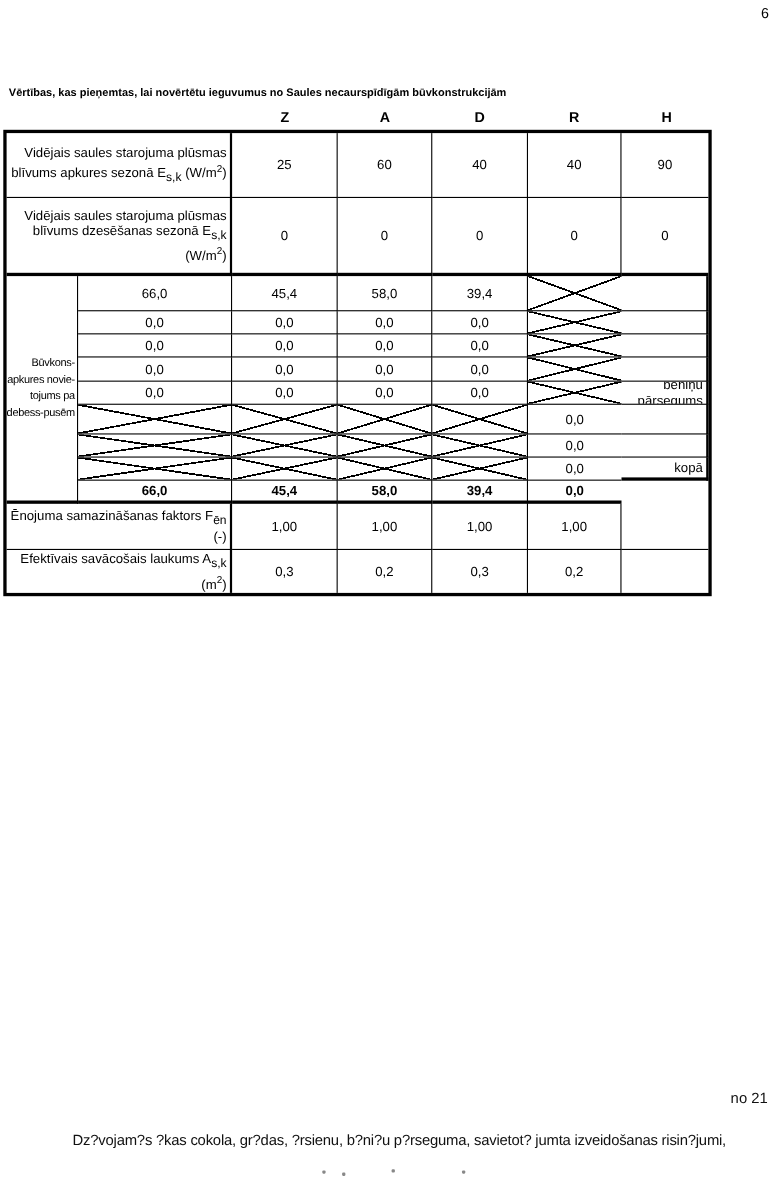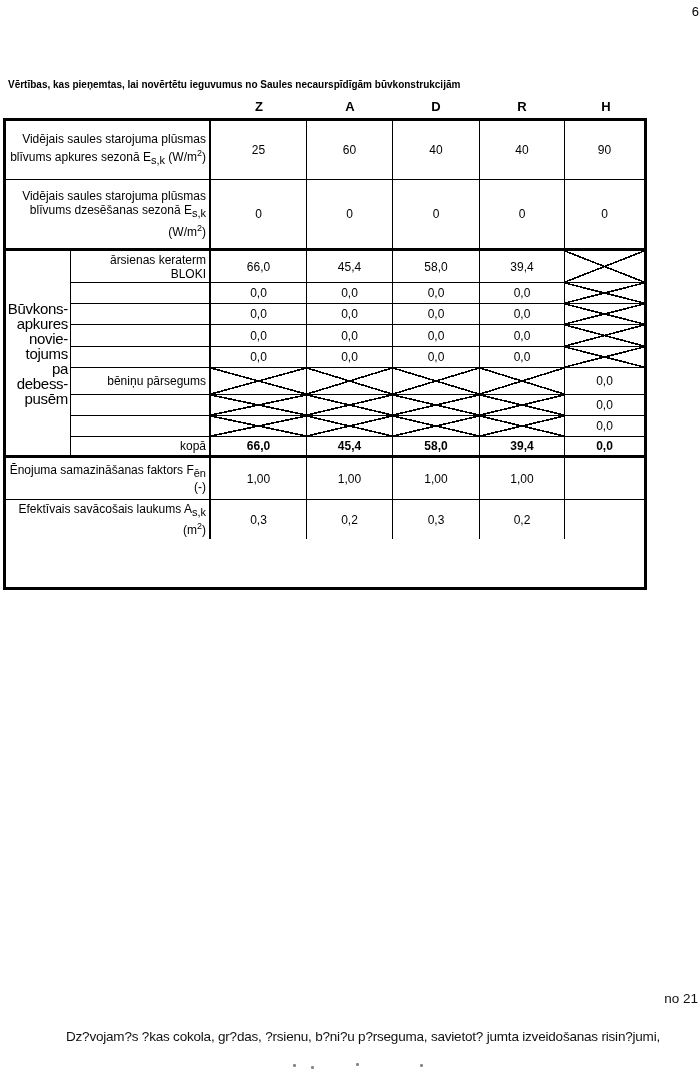--- a/index.html
+++ b/index.html
@@ -14,21 +14,21 @@
   .abs { position:absolute; }
 
   #page-num { top:4px; right:1px; font-size:13px; }
   #doc-title { left:8px; top:79px; font-size:10px; font-weight:bold; white-space:nowrap; }
 
   .colhead { position:absolute; top:99px; font-size:13px; font-weight:bold; transform:translateX(-50%); }
 
   
   #tbl {
     position:absolute; left:3px; top:118px;
-    width:644px; height:472px;
+    width:644px; height:424px;
     border:3px solid #000;
     box-sizing:border-box;
     display:grid;
     grid-template-columns:65px 140px 96px 86px 87px 85px 79px;
     grid-template-rows:59px 71px 32px 21px 21px 22px 21px 27px 21px 21px 21px 42px 39px;
     font-size:12px;
   }
   .c {
     border-right:1px solid #000;
     border-bottom:1px solid #000;
@@ -45,21 +45,21 @@
   .noB { border-bottom:none; }
   .bold { font-weight:bold; }
   sub { font-size:11px; }
   sup { font-size:9px; }
   .x {
     background:
       linear-gradient(to top right, transparent calc(50% - 0.8px), #000 calc(50% - 0.8px), #000 calc(50% + 0.8px), transparent calc(50% + 0.8px)),
       linear-gradient(to bottom right, transparent calc(50% - 0.8px), #000 calc(50% - 0.8px), #000 calc(50% + 0.8px), transparent calc(50% + 0.8px));
   }
   #section-label { grid-column:1; grid-row:3 / span 9; }
-  #section-label .t { font-size:15px; letter-spacing:-0.3px; line-height:15px; padding-right:2px;text-align:right; }
+  #section-label .t { font-size:10px; letter-spacing:-0.3px; line-height:15px; padding-right:2px;text-align:right; }
 
   
   #bottom-par {
     left:25px; top:1029px; width:660px;
     font-size:13.5px; letter-spacing:-0.2px; color:#111;
     white-space:nowrap;
     margin-left:41px;
   }
   #footer-ref { right:2px; top:991px; font-size:13.5px; color:#111; }
   .speck { position:absolute; width:3px; height:3px; background:#888; border-radius:1px; }
@@ -103,23 +103,20 @@
   <div class="c noR bB3">0</div>
 
   <div class="c lbl bB3" id="section-label">
     <div class="t"><span>Būvkons-</span><br>
       <span>apkures novie-</span><br>
       <span>tojums pa</span><br>
       <span>debess-pusēm</span>
     </div>
   </div>
 
-  <div class="c lbl bR2">
-    <div class="t"><span>ārsienas keraterm</span><br><span>BLOKI</span></div>
-  </div>
   <div class="c">66,0</div>
   <div class="c">45,4</div>
   <div class="c">58,0</div>
   <div class="c">39,4</div>
   <div class="c noR x"></div>
 
   <div class="c lbl bR2"></div>
   <div class="c">0,0</div>
   <div class="c">0,0</div>
   <div class="c">0,0</div>

